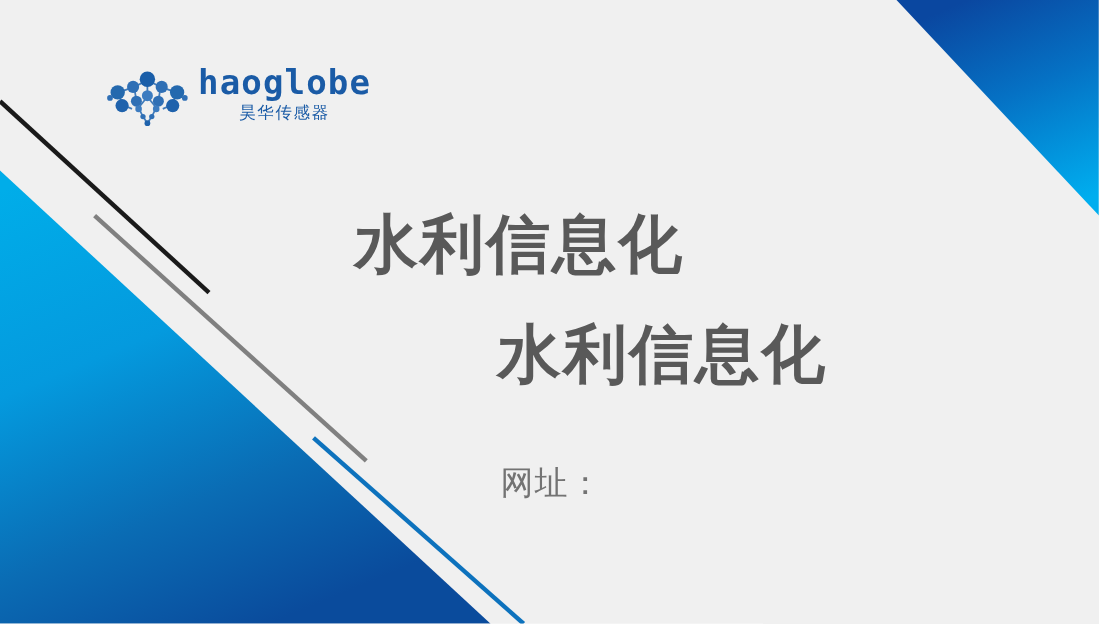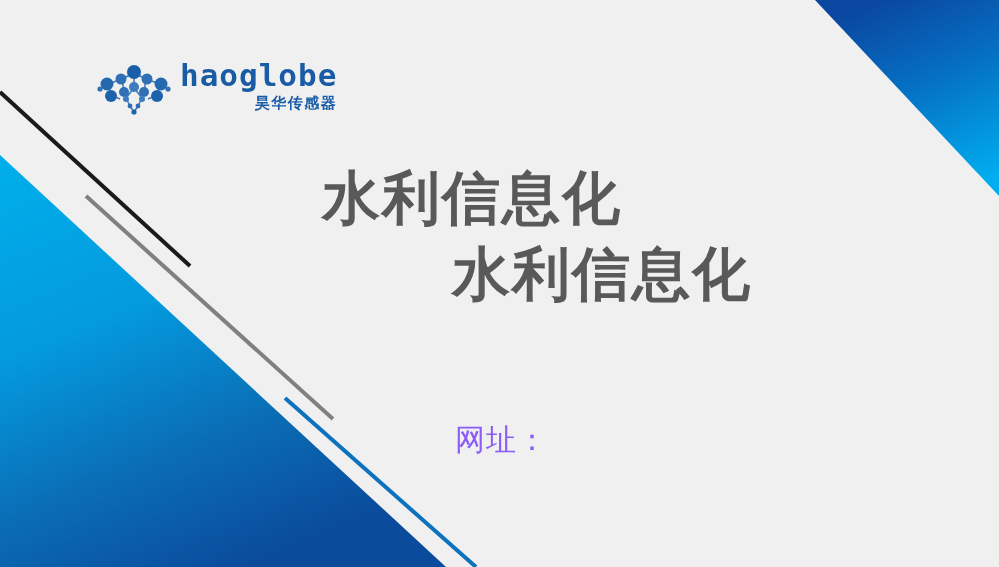--- a/index.html
+++ b/index.html
@@ -37,35 +37,35 @@
   #logo-mark {
     width: 76px;
     height: 56px;
     flex: 0 0 auto;
     margin-top: 4px;
   }
   #logo-text-col {
     margin-left: 8px;
     display: flex;
     flex-direction: column;
-    align-items: flex-end;
+    align-items: center;
   }
   #logo-wordmark {
     font-family: "DejaVu Sans Mono", "Liberation Mono", monospace;
     font-size: 31px;
     line-height: 34px;
     font-weight: 700;
     letter-spacing: 1px;
     color: #1a5ba6;
     white-space: nowrap;
   }
   #logo-sub {
     font-size: 15px;
     line-height: 19px;
-    font-weight: 700;
+    font-weight: 400;
     letter-spacing: 1.5px;
     color: #1a5ba6;
     white-space: nowrap;
     margin-top: 1px;
   }
 
   
   #title-block {
     position: absolute;
     left: 300px;
@@ -73,30 +73,31 @@
     width: 600px;
   }
   .title-line {
     color: #595959;
     font-weight: 700;
     font-size: 58px;
     line-height: 76px;
     letter-spacing: 2px;
     white-space: nowrap;
     font-family: "DejaVu Sans", "Liberation Sans", sans-serif;
+    margin-top: 24px;
   }
   #title-line-1 { text-align: left; padding-left: 22px; }
   #title-line-2 { text-align: left; padding-left: 152px; }
 
   
   #website-block {
     position: absolute;
     left: 455px;
     top: 420px;
-    color: #8b5cf6;
+    color: #737373;
     font-size: 30px;
     line-height: 40px;
     white-space: nowrap;
     font-family: "DejaVu Sans", "Liberation Sans", sans-serif;
     display: flex;
     align-items: flex-start;
   }
   #website-label { letter-spacing: 1px; }
   #website-url { margin-left: 6px; letter-spacing: 0px; }
 </style>

